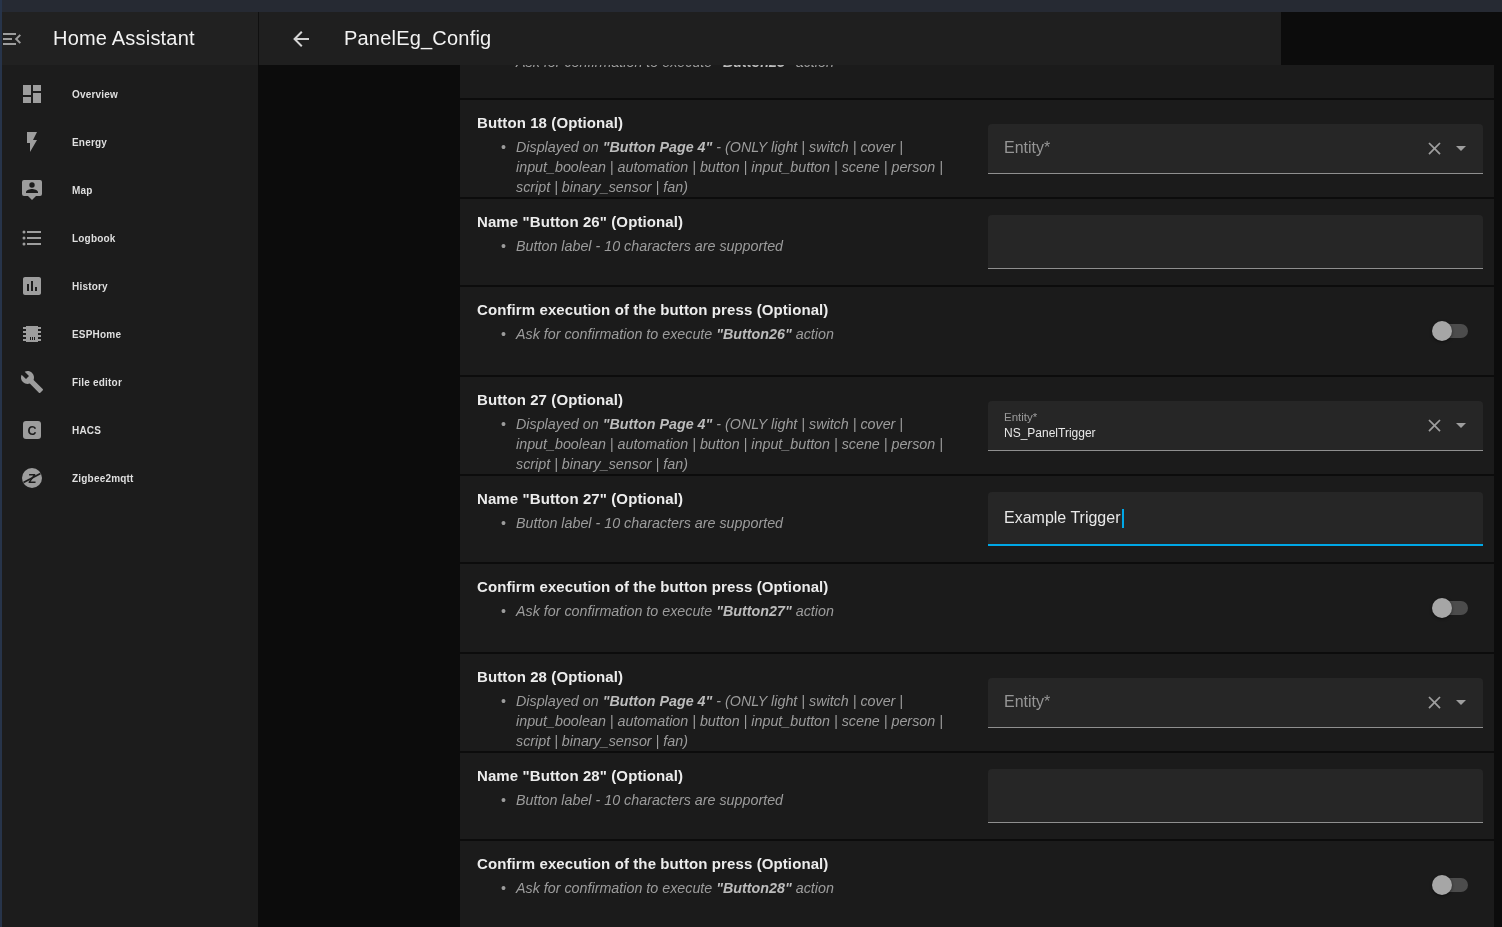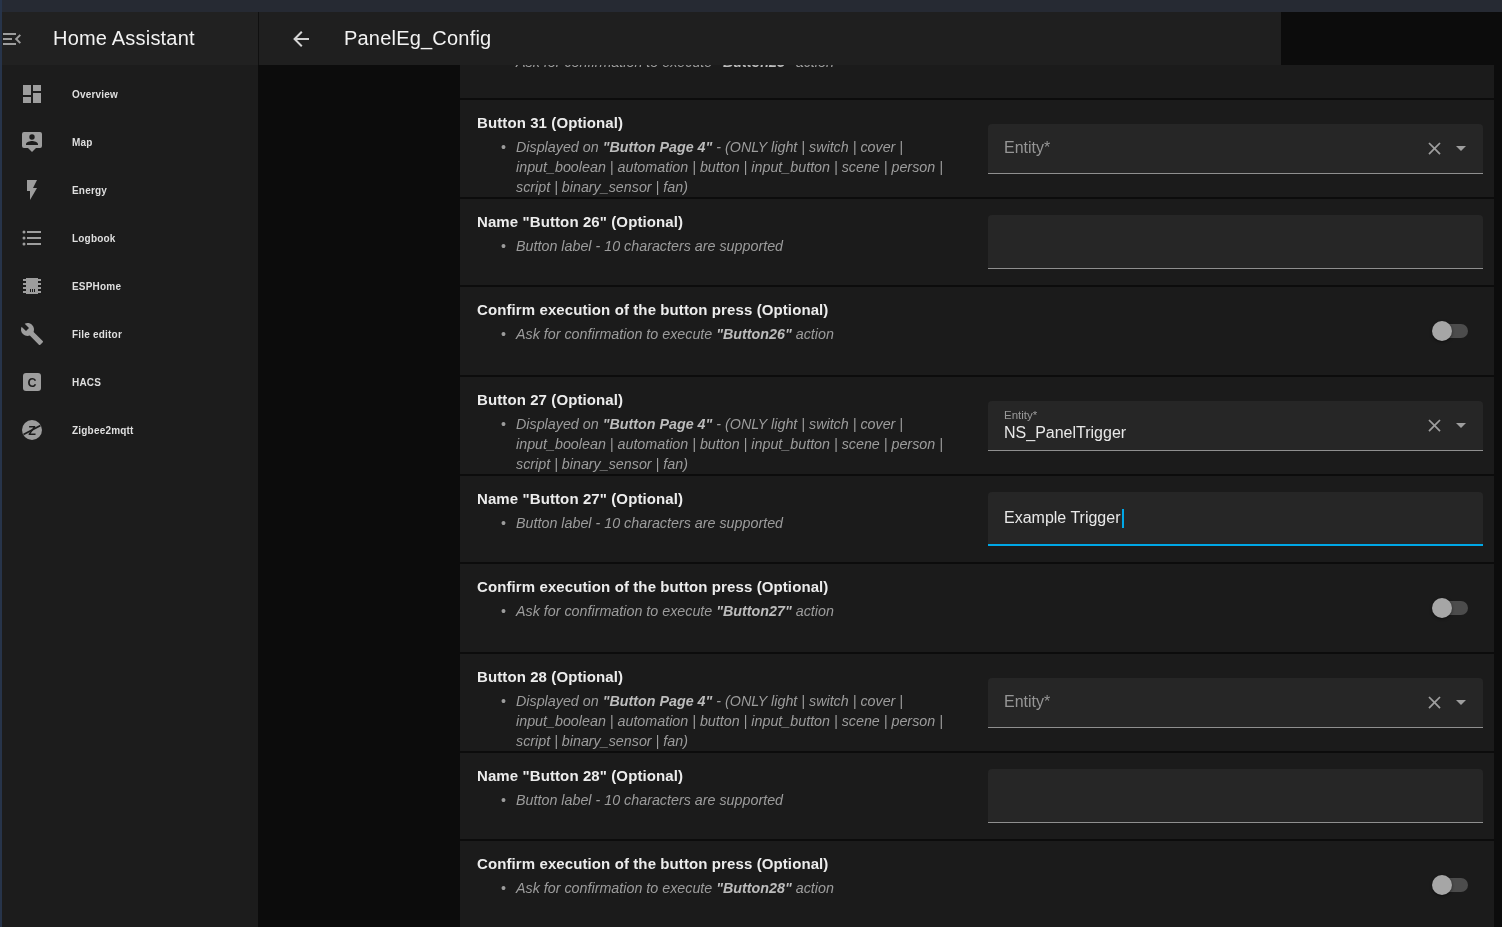--- a/index.html
+++ b/index.html
@@ -45,21 +45,21 @@
   .clip-text::before { content:"•"; visibility:hidden; }
 
   
   .field { width:100%; background:#262626; border-radius:4px 4px 0 0; border-bottom:1px solid #8f8f8f;
            display:flex; align-items:center; padding:0 10px 0 16px; cursor:text; }
   .entity-field { height:50px; cursor:pointer;gap:16px; }
   .name-field { height:54px; }
   .entity-ph { font-size:16px; color:#969696; }
   .entity-stack { display:flex; flex-direction:column; justify-content:center; }
   .entity-small-label { font-size:11.5px; color:#9a9a9a; margin-bottom:3px; }
-  .entity-value { font-size:16px; color:#e8e8e8; }
+  .entity-value { font-size:12px; color:#e8e8e8; }
   .field-icons { margin-left:auto; display:flex; align-items:center; gap:4px; }
   .field-icons svg { display:block; }
   .name-field.focused { border-bottom:2px solid #00a7e6; }
   .input-text { font-size:16px; color:#e8e8e8; }
   .caret-bar { display:inline-block; width:2px; height:19px; background:#00a7e6; margin-left:1px; }
 
   
   .toggle { position:relative; width:37px; height:22px; margin-left:auto; margin-right:14px; flex:0 0 37px; cursor:pointer; }
   .toggle .track { position:absolute; left:3px; top:4px; width:33px; height:14px; border-radius:7px; background:#4c4c4c; }
   .toggle .knob { position:absolute; left:0; top:1px; width:20px; height:20px; border-radius:50%; background:#a6a6a6;
@@ -85,40 +85,48 @@
       <span class="icon24">
         <svg viewBox="0 0 24 24" class="gray-ic">
             <path d="M13,3V9H21V3H13M13,21H21V11H13V21M3,21H11V15H3V21M3,13H11V3H3V13Z"></path>
           </svg>
       </span>
       <span class="nav-label">Overview</span>
     </div>
     <div class="nav-item">
       <span class="icon24">
         <svg viewBox="0 0 24 24" class="gray-ic">
+            <path d="M7,2V13H10V22L17,10H13L17,2H7Z"></path>
+          </svg>
+      </span>
+      <span class="nav-label">Energy</span>
+    </div>
+    <div class="nav-item">
+      <span class="icon24">
+        <svg viewBox="0 0 24 24" class="gray-ic">
             <path d="M20,2H4A2,2 0 0,0 2,4V16A2,2 0 0,0 4,18H8L12,22L16,18H20A2,2 0 0,0 22,16V4A2,2 0 0,0 20,2M12,4.3A2.7,2.7 0 0,1 14.7,7A2.7,2.7 0 0,1 12,9.7A2.7,2.7 0 0,1 9.3,7A2.7,2.7 0 0,1 12,4.3M18,15H6V14.1C6,12.1 10,11 12,11C14,11 18,12.1 18,14.1V15Z"></path>
           </svg>
       </span>
       <span class="nav-label">Map</span>
     </div>
     <div class="nav-item">
       <span class="icon24">
         <svg viewBox="0 0 24 24" class="gray-ic">
-            <path d="M7,2V13H10V22L17,10H13L17,2H7Z"></path>
-          </svg>
-      </span>
-      <span class="nav-label">Energy</span>
-    </div>
-    <div class="nav-item">
-      <span class="icon24">
-        <svg viewBox="0 0 24 24" class="gray-ic">
             <path d="M7,5H21V7H7V5M7,13V11H21V13H7M4,4.5A1.5,1.5 0 0,1 5.5,6A1.5,1.5 0 0,1 4,7.5A1.5,1.5 0 0,1 2.5,6A1.5,1.5 0 0,1 4,4.5M4,10.5A1.5,1.5 0 0,1 5.5,12A1.5,1.5 0 0,1 4,13.5A1.5,1.5 0 0,1 2.5,12A1.5,1.5 0 0,1 4,10.5M7,19V17H21V19H7M4,16.5A1.5,1.5 0 0,1 5.5,18A1.5,1.5 0 0,1 4,19.5A1.5,1.5 0 0,1 2.5,18A1.5,1.5 0 0,1 4,16.5Z"></path>
           </svg>
       </span>
       <span class="nav-label">Logbook</span>
+    </div>
+    <div class="nav-item">
+      <span class="icon24">
+        <svg viewBox="0 0 24 24" class="gray-ic">
+            <path d="M19,3H5C3.9,3 3,3.9 3,5V19C3,20.1 3.9,21 5,21H19C20.1,21 21,20.1 21,19V5C21,3.9 20.1,3 19,3M9,17H7V10H9V17M13,17H11V7H13V17M17,17H15V13H17V17Z"></path>
+          </svg>
+      </span>
+      <span class="nav-label">History</span>
     </div>
     <div class="nav-item">
       <span class="icon24">
         <svg viewBox="0 0 24 24" class="gray-ic">
             <path d="M6,4H18V5H21V7H18V9H21V11H18V13H21V15H18V17H21V19H18V20H6V19H3V17H6V15H3V13H6V11H3V9H6V7H3V5H6V4M10,15V18H11V15H10M12,15V18H13V15H12M14,15V18H15V15H14Z"></path>
           </svg>
       </span>
       <span class="nav-label">ESPHome</span>
     </div>
     <div class="nav-item">
@@ -164,21 +172,21 @@
   <div class="form-col">
 
     <section class="row row-clipped">
       <div class="row-left">
         <div class="desc clip-text"><span>Ask for confirmation to execute </span><span class="bseg">"Button25"</span><span> action</span></div>
       </div>
     </section>
 
     <section class="row row-entity">
       <div class="row-left">
-        <div class="row-title">Button 31 (Optional)</div>
+        <div class="row-title">Button 18 (Optional)</div>
         <div class="desc"><span>Displayed on </span><span class="bseg">"Button Page 4"</span><span> - (ONLY light | switch | cover | input_boolean | automation | button | input_button | scene | person | script | binary_sensor | fan)</span></div>
       </div>
       <div class="row-right">
         <div class="field entity-field">
           <span class="entity-ph">Entity*</span>
           <span class="field-icons">
             <svg viewBox="0 0 24 24" width="21" height="21" fill="#9e9e9e">
                 <path d="M19,6.41L17.59,5L12,10.59L6.41,5L5,6.41L10.59,12L5,17.59L6.41,19L12,13.41L17.59,19L19,17.59L13.41,12L19,6.41Z"></path>
               </svg>
             <svg viewBox="0 0 24 24" width="24" height="24" fill="#9e9e9e">

